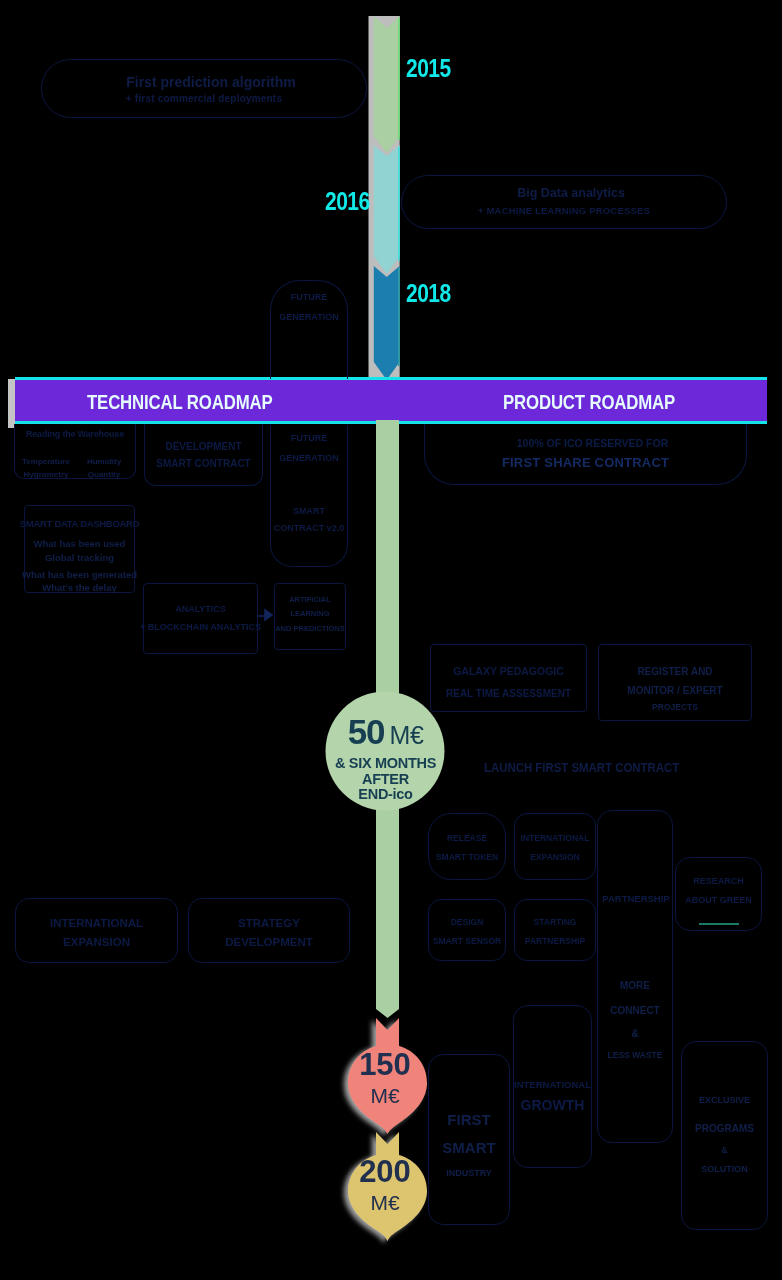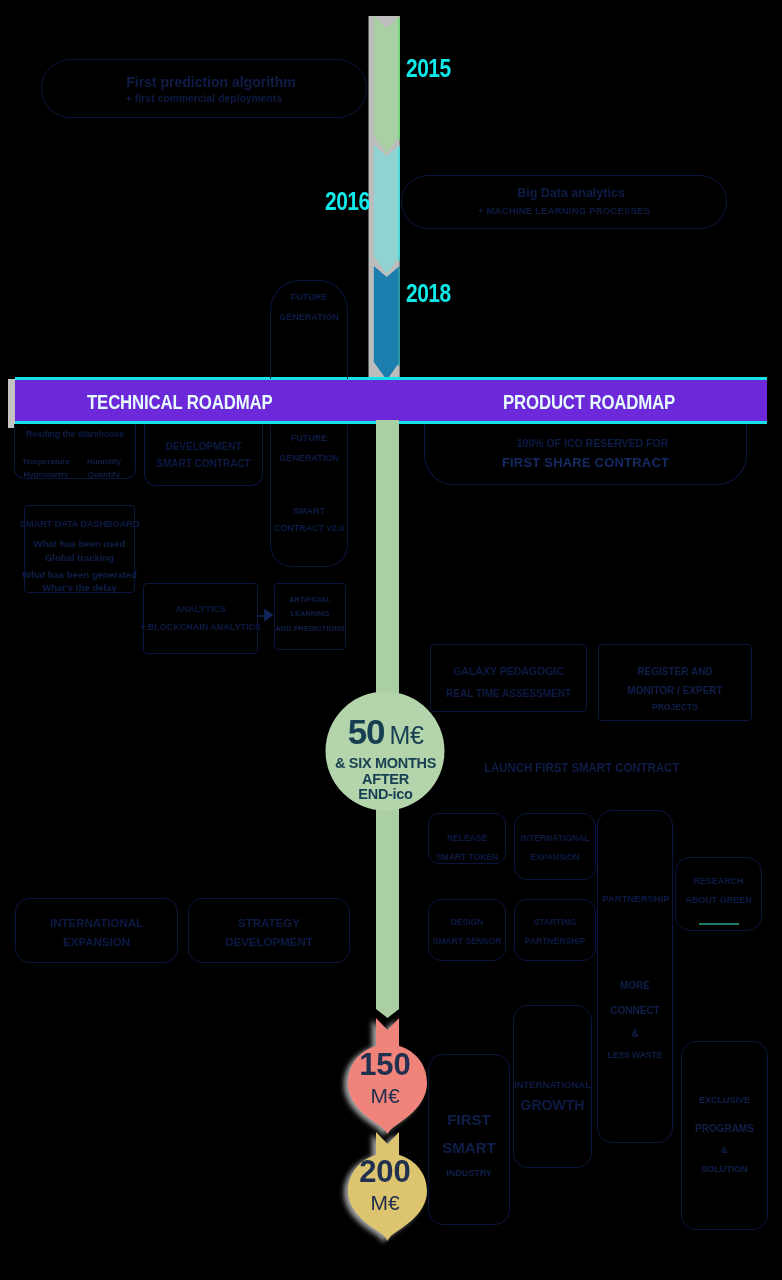--- a/index.html
+++ b/index.html
@@ -228,21 +228,21 @@
   <div class="box" style="left:598px;top:644px;width:154px;height:77px">
     <div class="b-list" style="top:18px;font-size:10px;line-height:1.85">
       <div>REGISTER AND</div>
       <div>MONITOR / EXPERT</div>
       <div style="font-size:8.5px">PROJECTS</div>
     </div>
   </div>
 
   <div class="t" style="left:484px;top:760px;width:220px;font-size:13.5px;font-weight:bold;color:#0e1c47;white-space:nowrap;transform:scaleX(.845);transform-origin:left top">LAUNCH  FIRST SMART CONTRACT</div>
 
-  <div class="box" style="left:428px;top:813px;width:78px;height:51px;border-radius:11px">
+  <div class="box" style="left:428px;top:813px;width:78px;height:67px;border-radius:23px">
     <div class="b-title" style="top:19px;font-size:8.5px">RELEASE</div>
     <div class="b-sub" style="top:38px;font-size:8.5px">SMART TOKEN</div>
   </div>
   <div class="box" style="left:514px;top:813px;width:82px;height:67px;border-radius:13px">
     <div class="b-title" style="top:19px;font-size:8.5px">INTERNATIONAL</div>
     <div class="b-sub" style="top:38px;font-size:8.5px">EXPANSION</div>
   </div>
   <div class="box" style="left:428px;top:899px;width:78px;height:62px;border-radius:13px">
     <div class="b-title" style="top:17px;font-size:8.5px">DESIGN</div>
     <div class="b-sub" style="top:36px;font-size:8.5px">SMART SENSOR</div>

